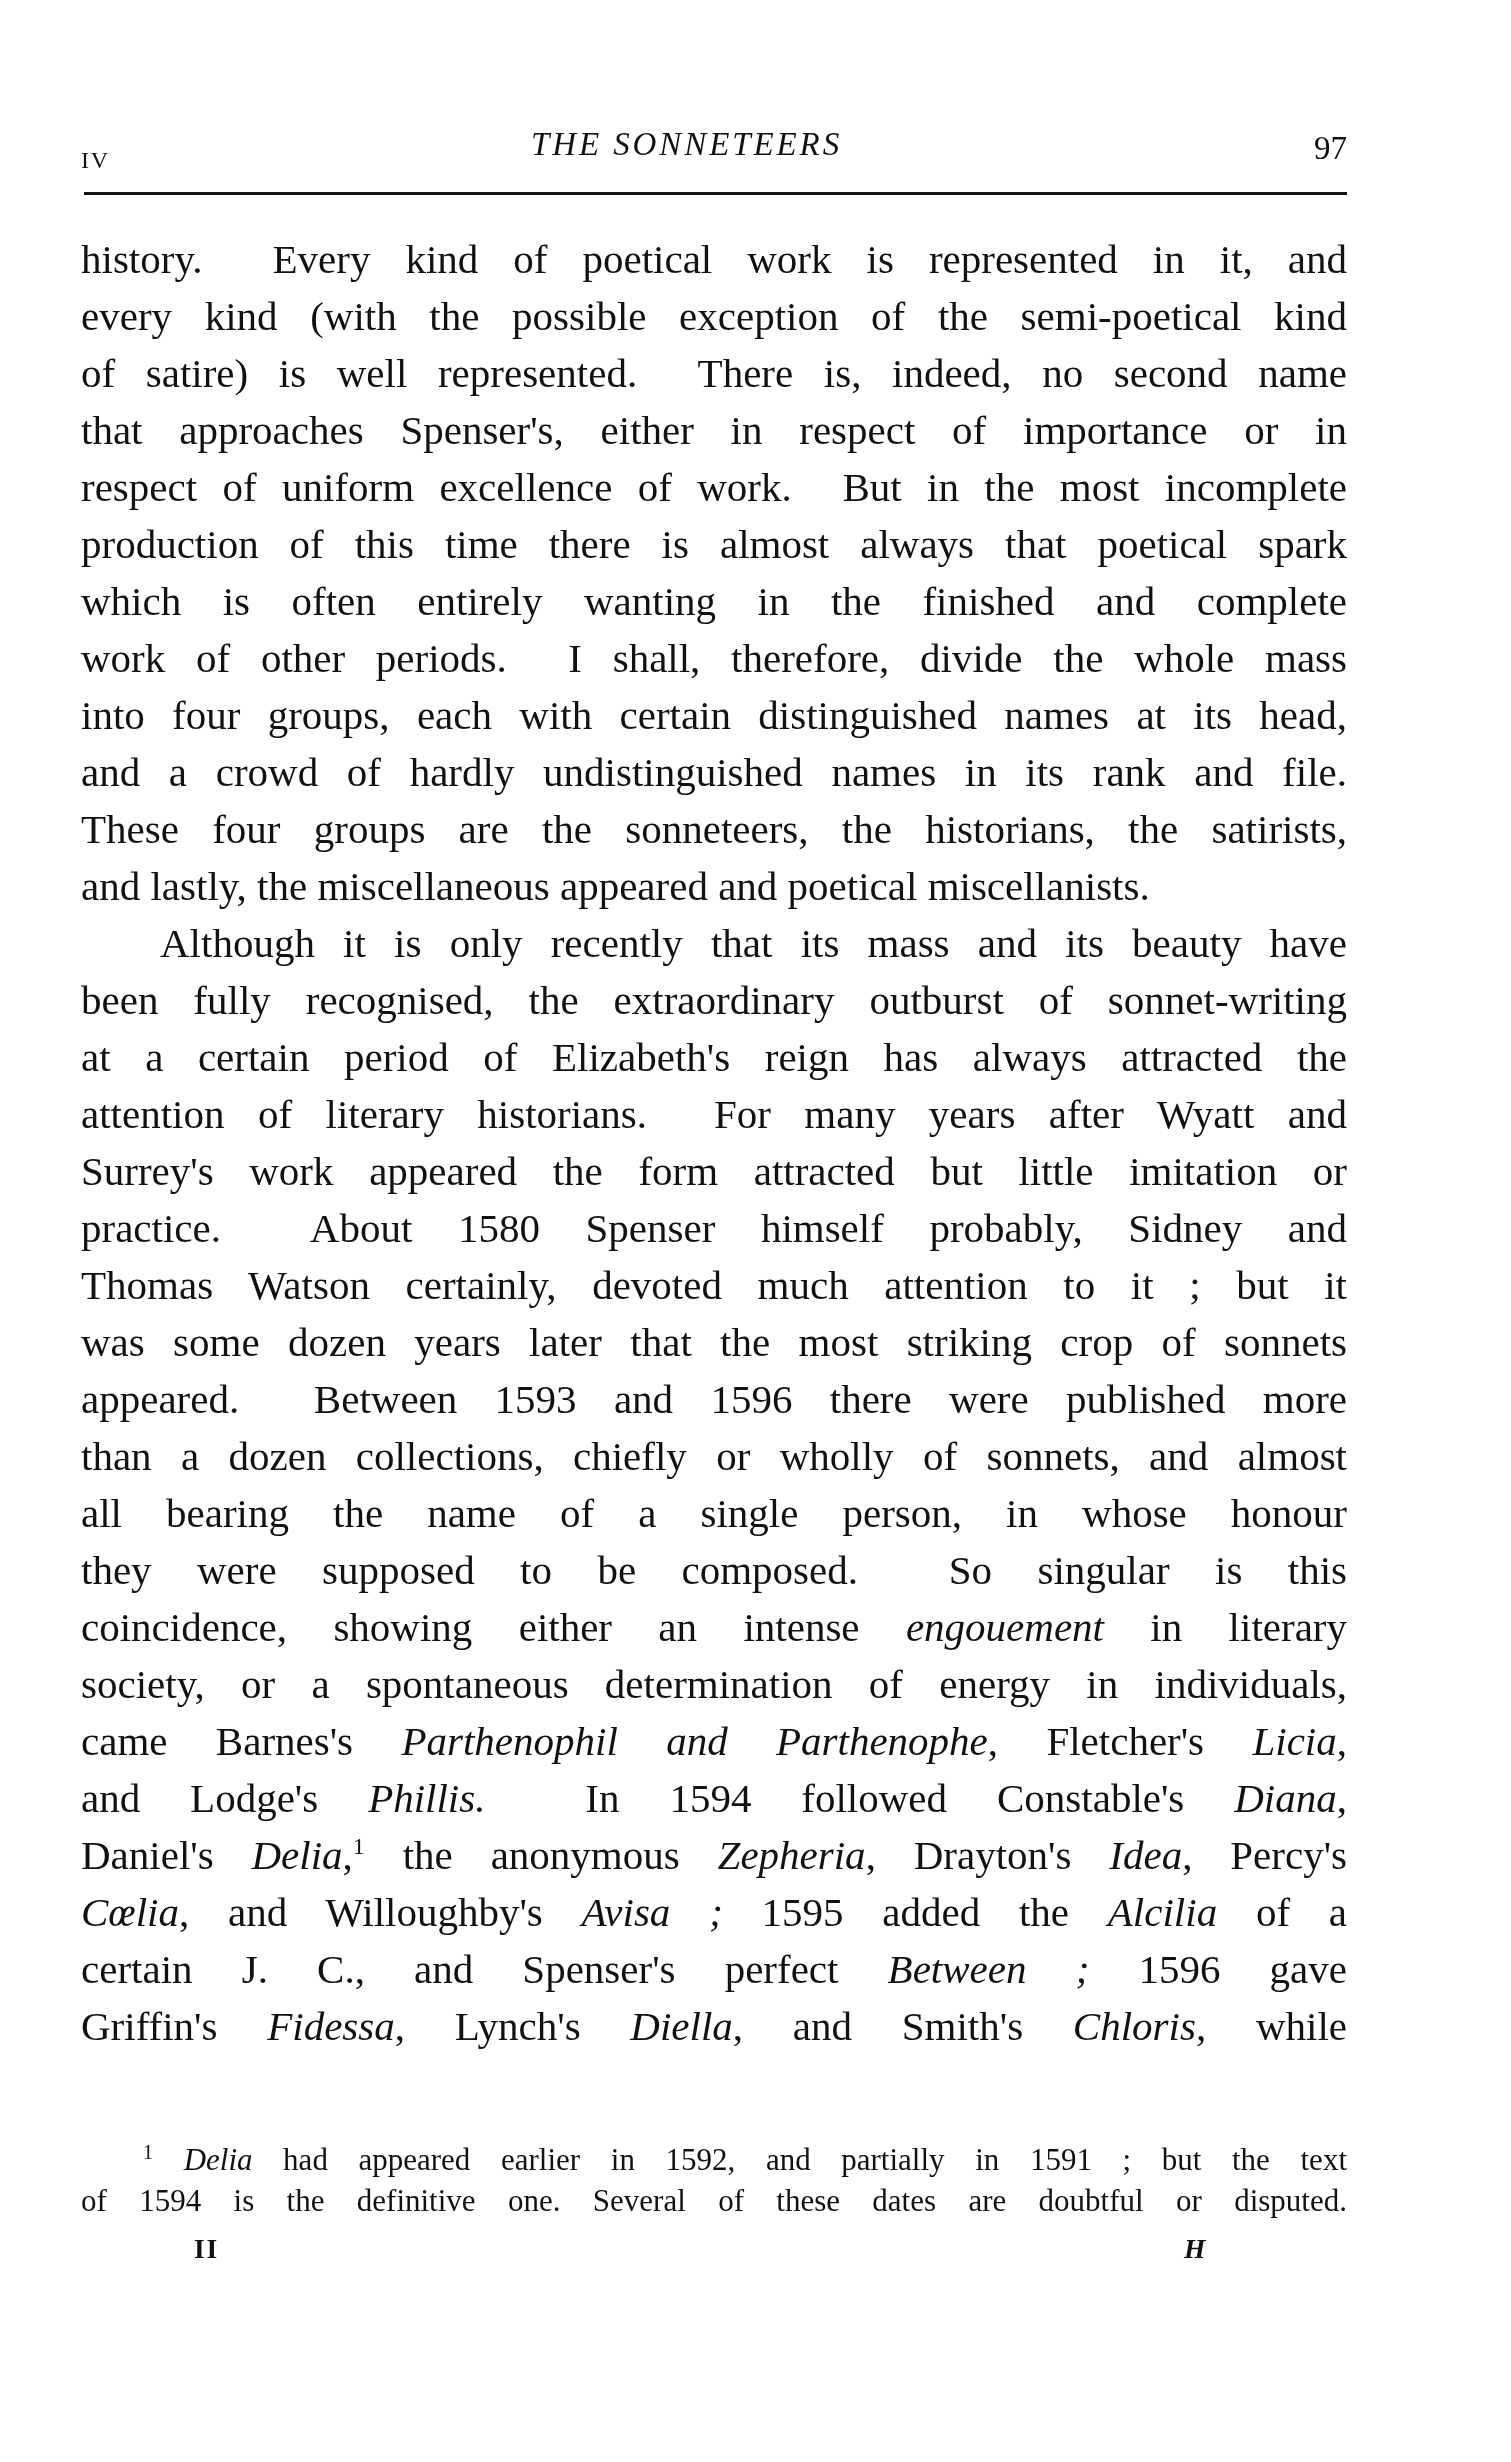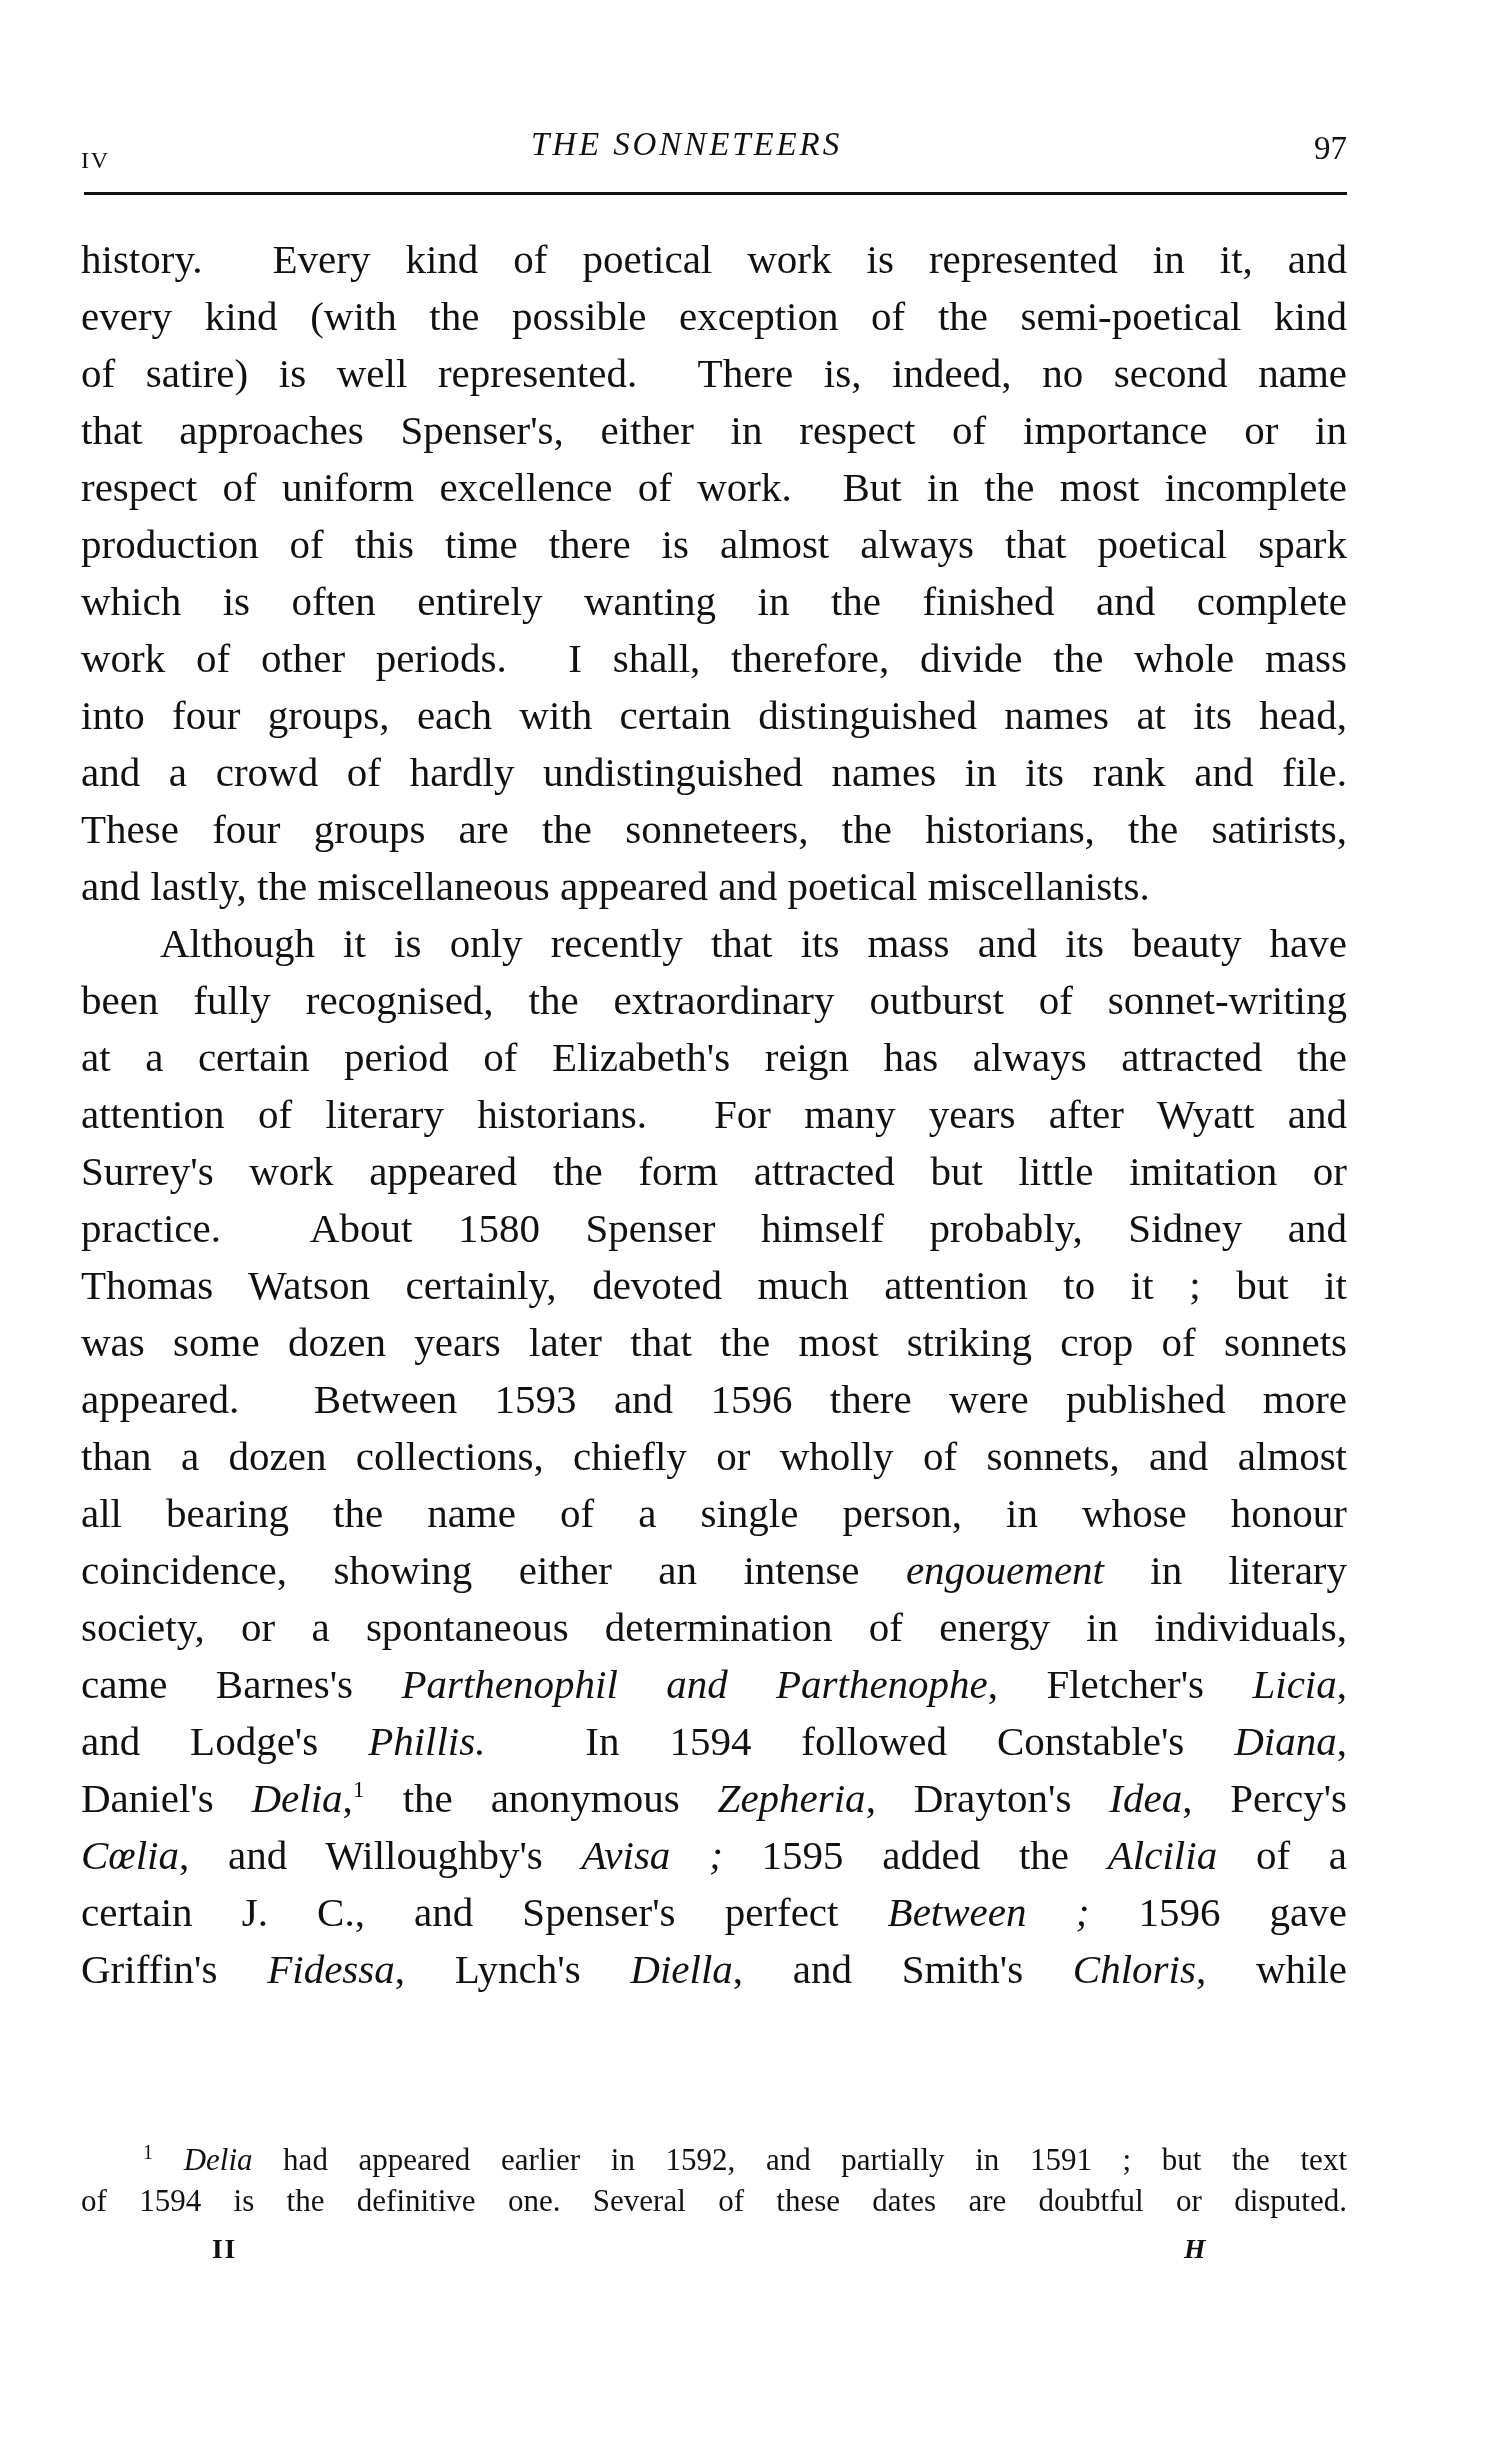--- a/index.html
+++ b/index.html
@@ -18,21 +18,21 @@
   .line.last { text-align-last: left; }
   .line span { white-space: pre; }
   em { font-style: italic; margin-top: 32px; }
   sup { font-size: 24px; vertical-align: 14.6px; line-height: 0; }
   .footnotes { position: absolute; left: 81px; top: 2139px; width: 1266px; }
   .fn-line { display: block; height: 41px; line-height: 41px; font-size: 31px; white-space: nowrap;
              text-align: justify; text-align-last: justify; }
   .fn-line.first { padding-left: 62px; }
   .fn-line sup { font-size: 20px; vertical-align: 11px; }
   .signature { position: absolute; top: 2233px; font-size: 27.5px; font-weight: bold; letter-spacing: 1.8px; }
-  .sig-left { left: 194px; margin-left: 18px; }
+  .sig-left { left: 194px; }
   .sig-right { left: 1184px; font-style: italic; }
 </style>
 </head>
 <body>
 
 <div class="page">
 
   <div class="running-head">
     <span class="rh-chapter">IV</span>
     <span class="rh-title">THE SONNETEERS</span>
@@ -58,20 +58,21 @@
       <div class="line"><span>been fully recognised, the extraordinary outburst of sonnet-writing</span></div>
       <div class="line"><span>at a certain period of Elizabeth's reign has always attracted the</span></div>
       <div class="line"><span>attention of literary historians.  For many years after Wyatt and</span></div>
       <div class="line"><span>Surrey's work appeared the form attracted but little imitation or</span></div>
       <div class="line"><span>practice.  About 1580 Spenser himself probably, Sidney and</span></div>
       <div class="line"><span>Thomas Watson certainly, devoted much attention to it ; but it</span></div>
       <div class="line"><span>was some dozen years later that the most striking crop of sonnets</span></div>
       <div class="line"><span>appeared.  Between 1593 and 1596 there were published more</span></div>
       <div class="line"><span>than a dozen collections, chiefly or wholly of sonnets, and almost</span></div>
       <div class="line"><span>all bearing the name of a single person, in whose honour</span></div>
+      <div class="line"><span>they were supposed to be composed.  So singular is this</span></div>
       <div class="line"><span>coincidence, showing either an intense </span><em>engouement</em><span> in literary</span></div>
       <div class="line"><span>society, or a spontaneous determination of energy in individuals,</span></div>
       <div class="line"><span>came Barnes's </span><em>Parthenophil and Parthenophe</em><span>, Fletcher's </span><em>Licia</em><span>,</span></div>
       <div class="line"><span>and Lodge's </span><em>Phillis.</em><span>  In 1594 followed Constable's </span><em>Diana</em><span>,</span></div>
       <div class="line"><span>Daniel's </span><em>Delia</em><span>,</span><sup>1</sup><span> the anonymous </span><em>Zepheria</em><span>, Drayton's </span><em>Idea</em><span>, Percy's</span></div>
       <div class="line"><em>Cœlia</em><span>, and Willoughby's </span><em>Avisa ;</em><span> 1595 added the </span><em>Alcilia</em><span> of a</span></div>
       <div class="line"><span>certain J. C., and Spenser's perfect </span><em>Between ;</em><span> 1596 gave</span></div>
       <div class="line"><span>Griffin's </span><em>Fidessa</em><span>, Lynch's </span><em>Diella</em><span>, and Smith's </span><em>Chloris</em><span>, while</span></div>
     </div>
 

